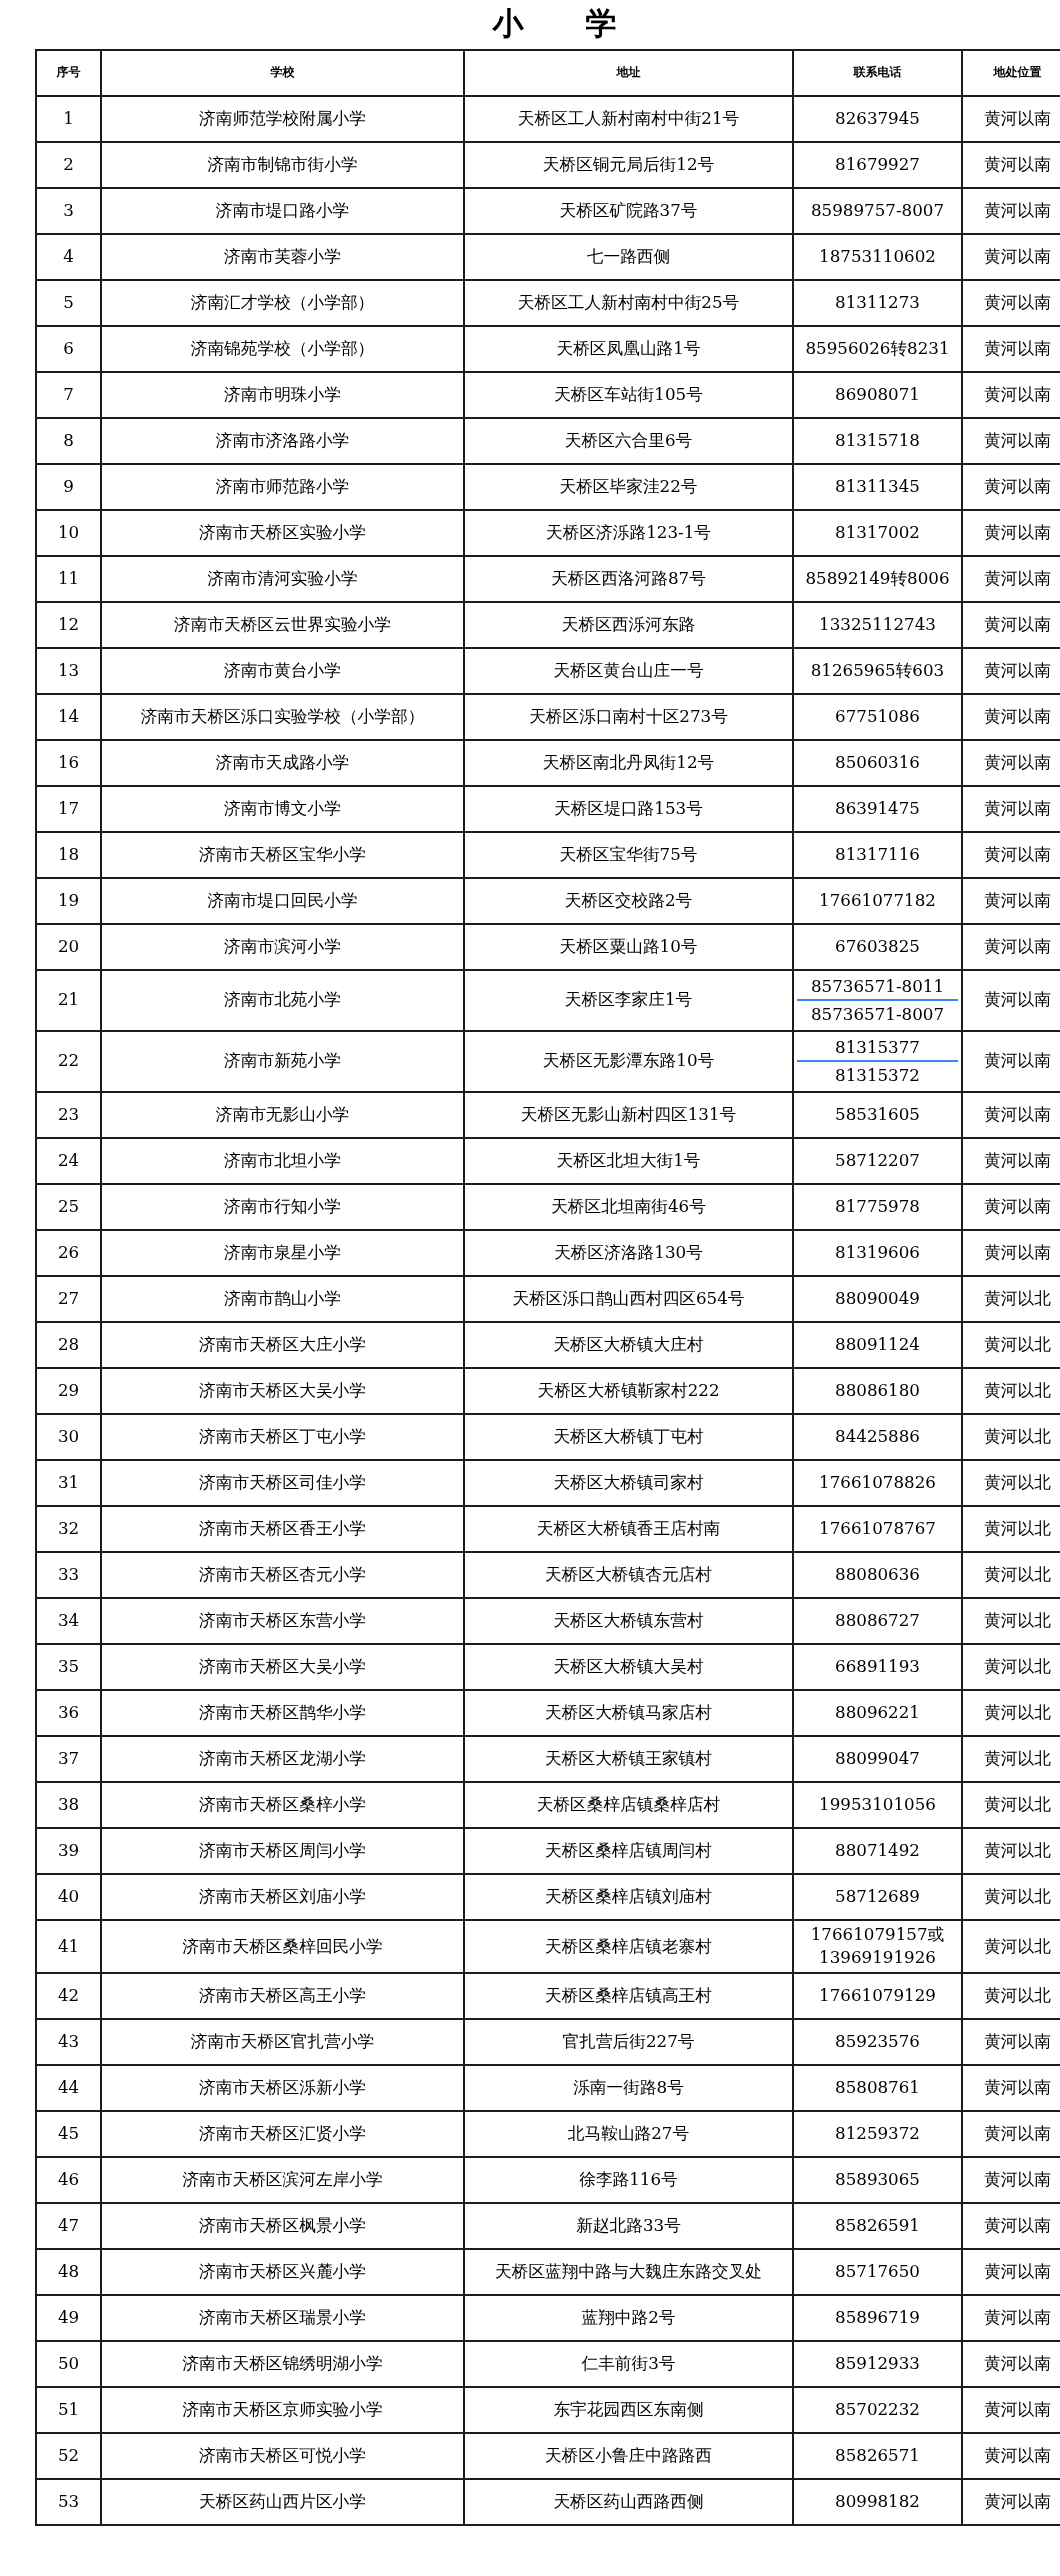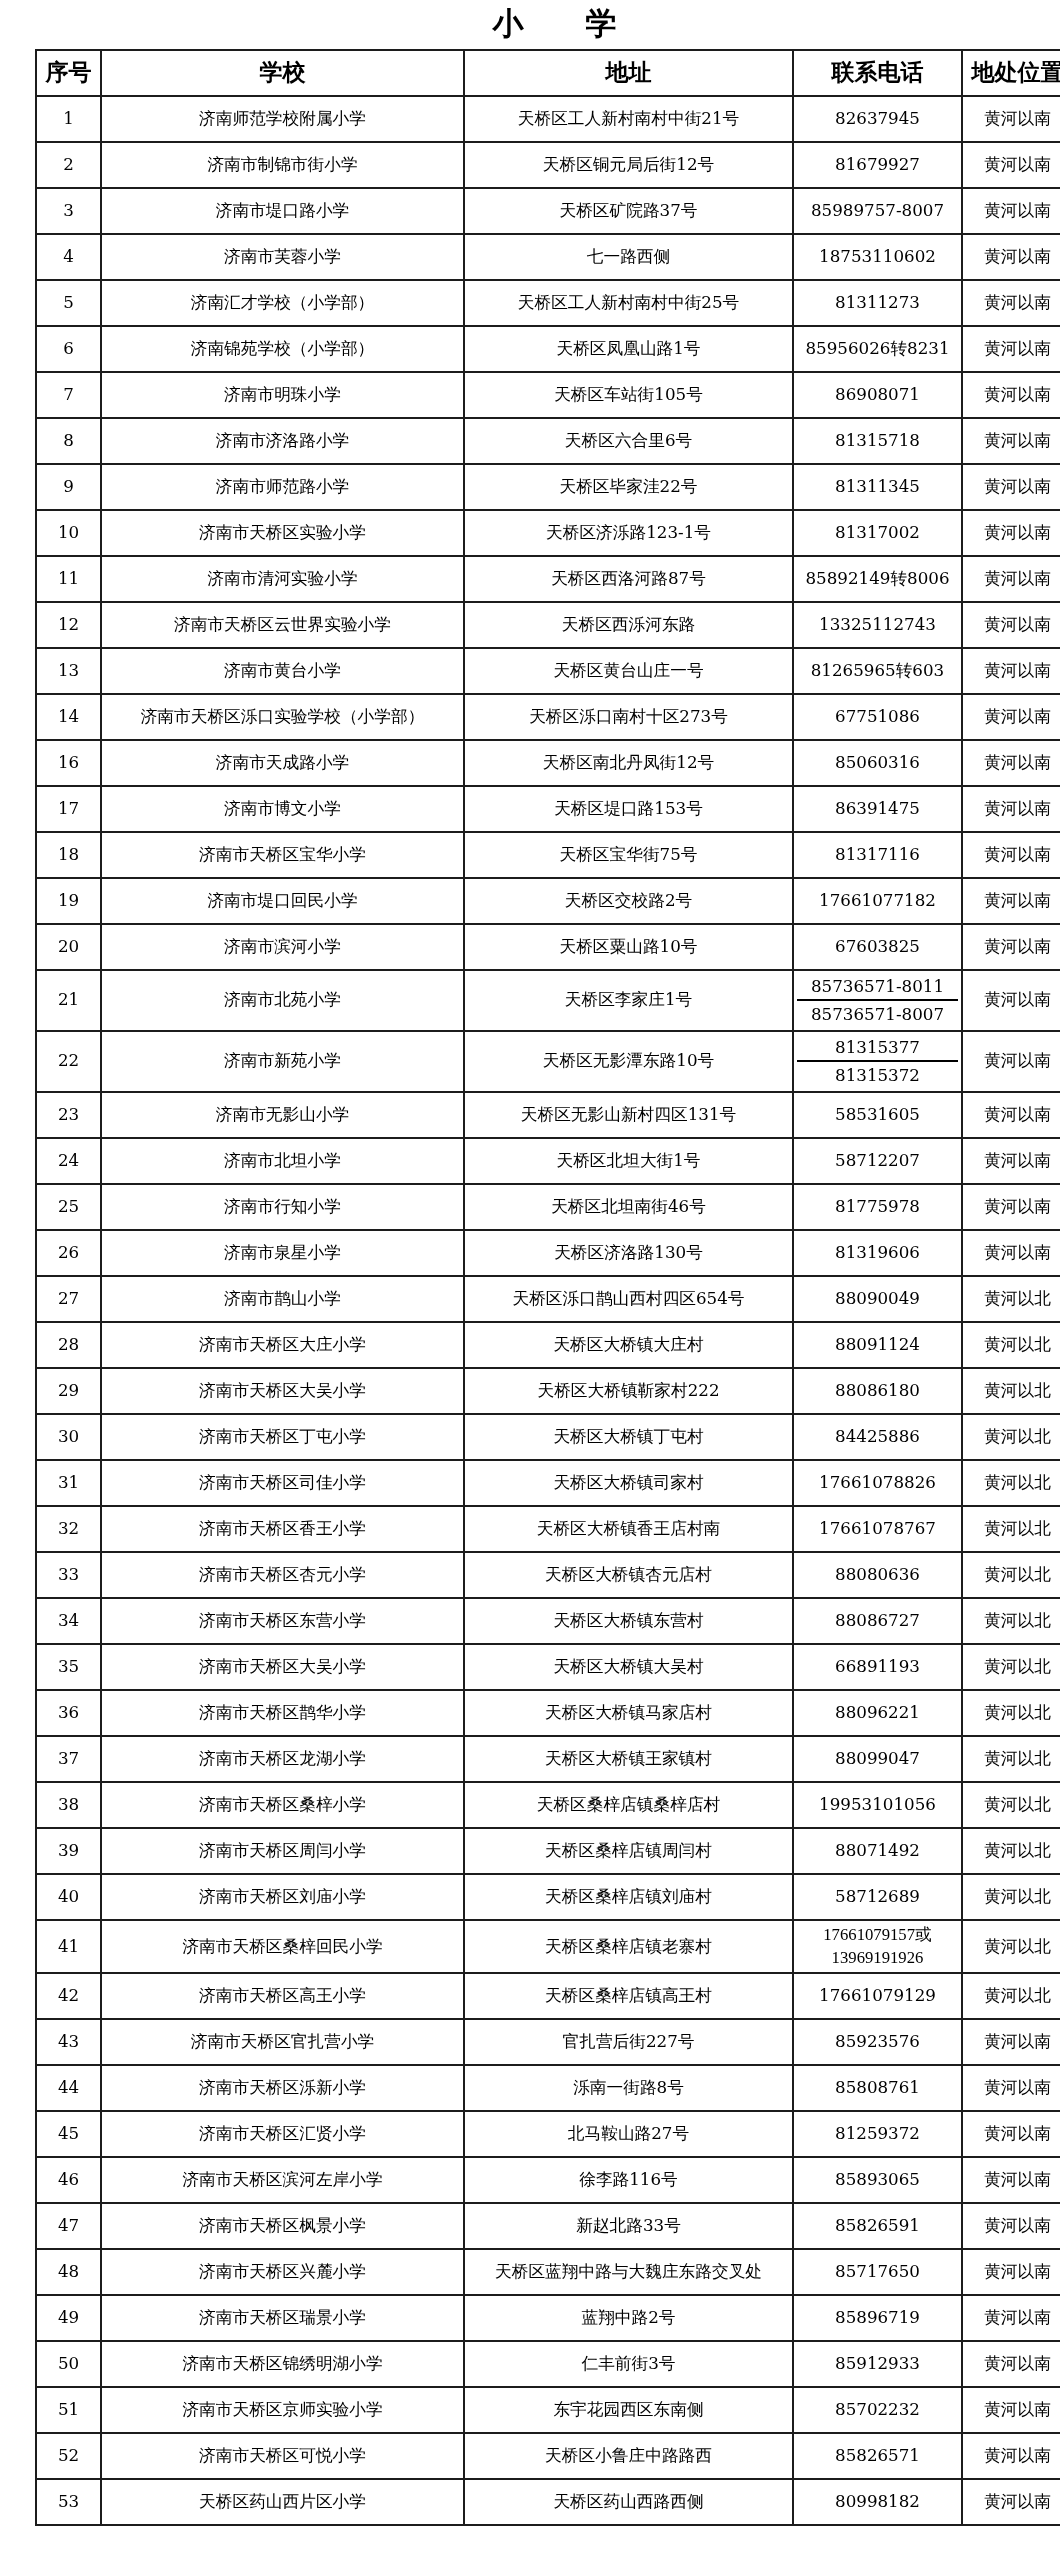--- a/index.html
+++ b/index.html
@@ -31,44 +31,43 @@
   }
   table.schools th,
   table.schools td {
     border: 2px solid #1c1c1c;
     text-align: center;
     vertical-align: middle;
     overflow: hidden;
     padding: 2px 2.9px;
   }
   table.schools th {
-    font-size: 23px;
+    font-size: 12px;
     font-weight: bold;
     height: 40px;
     border-bottom: 2.9px solid #1c1c1c;
   }
   table.schools td {
     font-size: 16.7px;
     height: 40px;
     line-height: 21.6px;
   }
   td.phone-cell { padding: 0; }
   td.phone-cell.simple { padding: 2px 2.9px; }
   .phone-line {
     display: block;
     line-height: 26.5px;
     height: 26.5px;
   }
   .phone-stack.with-divider .phone-line + .phone-line {
-    border-top: 2px solid #000000;
+    border-top: 2px solid #3b82f6;
   }
   .phone-stack.no-divider .phone-line {
     line-height: 23.6px;
     height: 23.6px;
-    font-family: Liberation Serif, serif;
   }
 </style>
 </head>
 <body>
 
 <div class="page">
 
   <div class="title">小　　学</div>
 
   <table class="schools">

